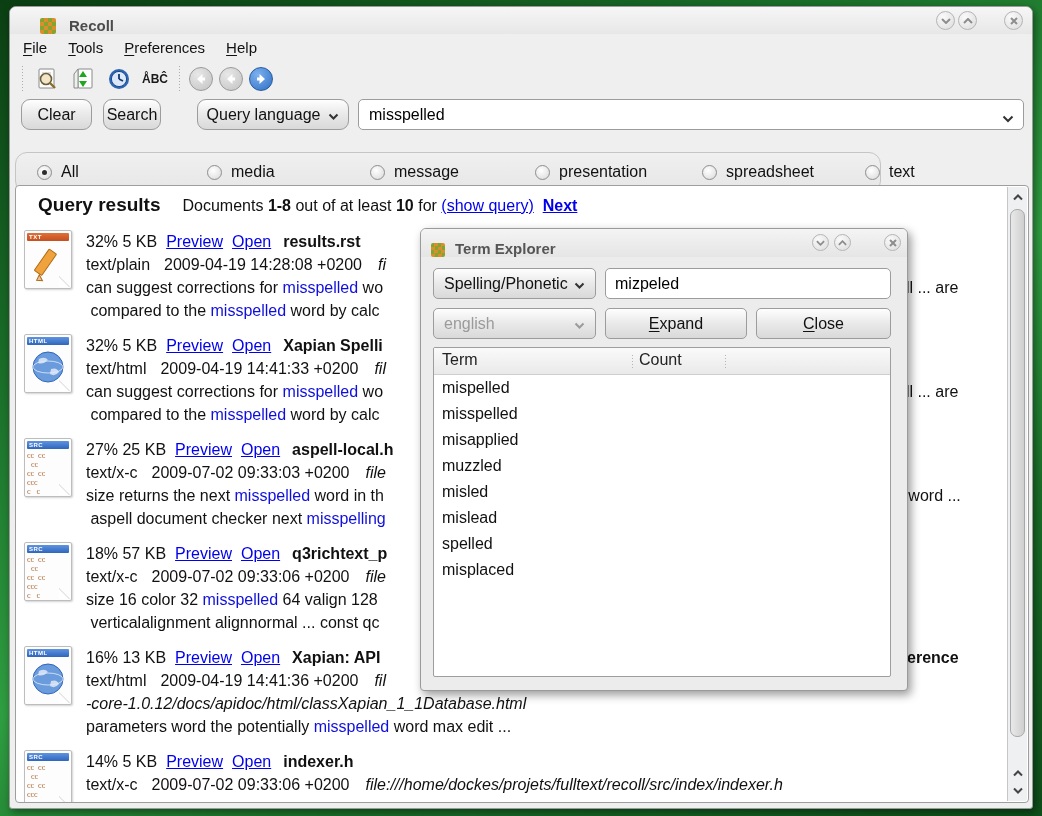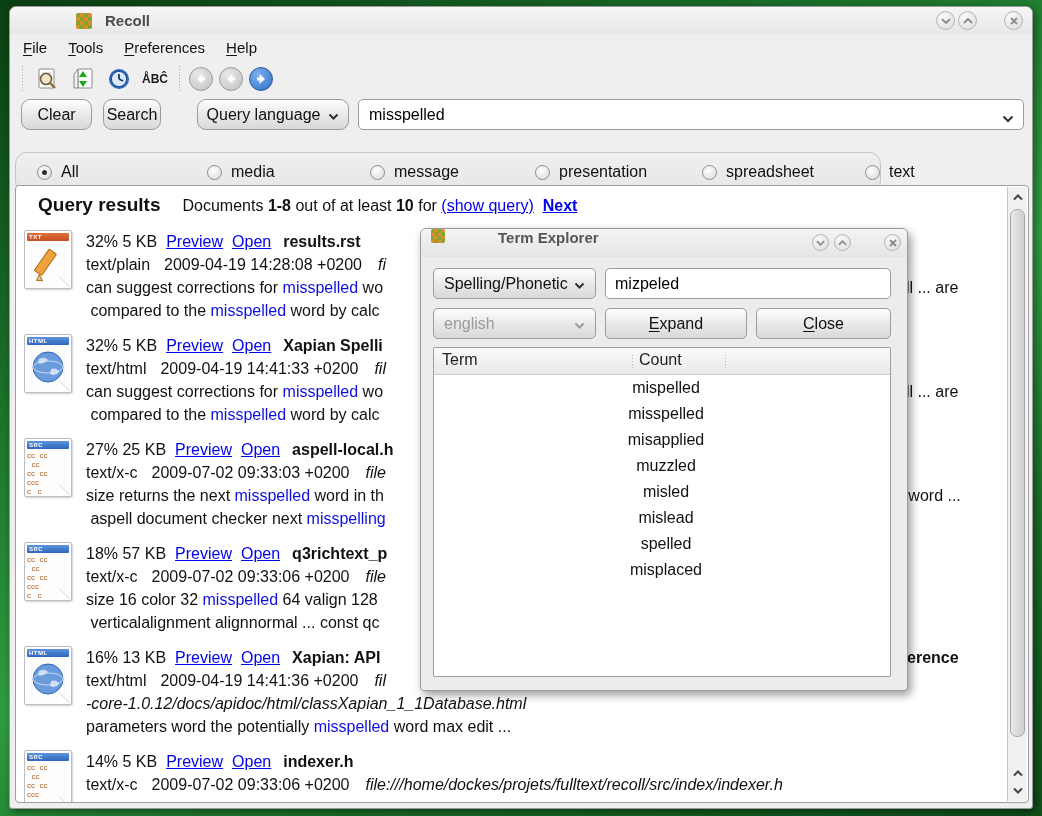--- a/index.html
+++ b/index.html
@@ -9,21 +9,21 @@
     background: linear-gradient(155deg, #0b3f13 0%, #1b702a 30%, #2f9e41 55%, #1a7029 75%, #0e4f1a 100%);
     position: relative;
   }
   
   .win {
     position:absolute; left:9px; top:6px; width:1024px; height:803px;
     background:#efefef; border:1px solid #9a9a9a; border-radius:7px 7px 3px 3px;
     box-shadow: 2px 3px 8px rgba(0,0,0,.45);
   }
   .titlebar { position:relative; height:27px; border-radius:6px 6px 0 0;
-    background:linear-gradient(#f6f6f6,#e7e7e7); display:flex; align-items:center;padding-left:36px; }
+    background:linear-gradient(#f6f6f6,#e7e7e7); display:flex; align-items:flex-end; }
   .app-logo { width:16px; height:16px; margin-left:30px;
     background:repeating-conic-gradient(#d98f2b 0% 25%, #86a32f 0% 50%); background-size:8px 8px;
     border-radius:2px; }
   .title-text { font-weight:bold; font-size:15px; color:#4c4c4c; margin-left:13px; }
   .winbtn { position:absolute; top:4px; width:19px; height:19px; border-radius:50%;
     background:radial-gradient(circle at 35% 30%, #fafafa, #dcdcdc); border:1px solid #b5b5b5;
     display:flex; align-items:center; justify-content:center; }
   .winbtn svg { stroke:#8d8d8d; stroke-width:2; fill:none; }
   
   .menubar { height:26px; display:flex; align-items:center; padding-left:13px; gap:21px;
@@ -76,21 +76,21 @@
   .rows { position:absolute; left:8px; top:44px; width:980px; }
   .row { display:flex; margin-bottom:12px; }
   .docicon { width:48px; height:59px; flex:0 0 48px; margin-right:14px; background:#fdfdfd;
     border:1px solid #bdbdbd; border-radius:2px; box-shadow:1px 1px 2px rgba(0,0,0,.18);
     position:relative; padding:2px; }
   .docbar { height:8px; border-radius:1px; color:#fff; font-size:6px; font-weight:bold;
     line-height:8px; padding-left:2px; letter-spacing:.5px; }
   .docbar.txt { background:linear-gradient(#e0703a,#c44f20); }
   .docbar.html, .docbar.src { background:linear-gradient(#5e93e0,#2f66bb); }
   .docart { position:absolute; left:2px; top:12px; right:2px; bottom:2px; overflow:hidden; }
-  .srcbody { font-size:8px; line-height:9px; color:#a9622a; white-space:pre; font-family:Liberation Sans, sans-serif; }
+  .srcbody { font-size:8px; line-height:9px; color:#a9622a; white-space:pre; font-family:Liberation Serif, serif; }
   .fold { position:absolute; right:1px; bottom:1px; width:0; height:0;
     border-left:11px solid #d2d2d2; border-top:11px solid transparent; }
   .fold::after { content:""; position:absolute; left:-11px; top:-10px; width:0; height:0;
     border-left:10px solid #fff; border-top:10px solid transparent; }
   .rlines { font-size:16px; color:#111; }
   .l { height:23px; line-height:23px; white-space:pre; position:relative; }
   .l1 > span, .l1 > a { margin-right:9px; }
   .rtitle { font-weight:bold; margin-left:3px; }
   .l2 .mime { margin-right:14px; } .l2 .date { margin-right:16px; }
   .url { font-style:italic; }
@@ -102,38 +102,38 @@
     background:#eff0f1; border-left:1px solid #c6c6c6; border-radius:0 3px 3px 0; }
   .sarrow { position:absolute; left:0; width:20px; height:16px; display:flex; align-items:center; justify-content:center; }
   .sarrow svg { stroke:#444; stroke-width:2; fill:none; }
   .sthumb { position:absolute; left:2px; top:22px; width:15px; height:528px;
     background:linear-gradient(90deg,#e9e9e9,#cfcfcf); border:1px solid #a8a8a8; border-radius:7px; }
   
   .dlg { position:absolute; left:420px; top:228px; width:488px; height:463px; z-index:10;
     background:#ececec; border:1px solid #9a9a9a; border-radius:6px 6px 4px 4px;
     box-shadow:3px 4px 10px rgba(0,0,0,.4); }
   .dlg-titlebar { position:relative; height:28px; border-radius:5px 5px 0 0;
-    background:linear-gradient(#f4f4f4,#e5e5e5); display:flex; align-items:flex-start;gap:43px; }
+    background:linear-gradient(#f4f4f4,#e5e5e5); display:flex; align-items:flex-end; }
   .dlg-logo { width:14px; height:14px; margin-left:10px;
     background:repeating-conic-gradient(#d98f2b 0% 25%, #86a32f 0% 50%); background-size:7px 7px; border-radius:2px; }
   .dlg-title { font-weight:bold; font-size:15px; color:#555; margin-left:10px; }
   .dlg .winbtn { width:17px; height:17px; top:5px; }
   .dcombo { position:absolute; height:31px; border:1px solid #9c9c9c; border-radius:5px;
     background:linear-gradient(#fefefe,#e9e9e9 50%,#d9d9d9); font-size:16px; color:#111;
     display:flex; align-items:center; padding:0 10px; }
   .dcombo .chev { margin-left:auto; }
   .dcombo.disabled { color:#9b9b9b; }
   .dinput { position:absolute; height:31px; background:#fff; border:1px solid #9c9c9c; border-radius:5px; }
   .dinput input { position:absolute; left:9px; top:1px; width:260px; height:27px; border:none; outline:none;
     font-size:16px; font-family:"Liberation Sans",sans-serif; background:transparent; }
   .dbtn { position:absolute; height:31px; border:1px solid #9c9c9c; border-radius:5px;
     background:linear-gradient(#fefefe,#e9e9e9 50%,#d9d9d9); font-size:16px; color:#111;
     display:flex; align-items:center; justify-content:center; }
   .termtable { position:absolute; left:12px; top:118px; width:458px; height:330px;
-    background:#fff; border:1px solid #9e9e9e; border-radius:2px; overflow:hidden;text-align:center; }
+    background:#fff; border:1px solid #9e9e9e; border-radius:2px; overflow:hidden; }
   .thead { position:relative; height:27px; background:linear-gradient(#fafafa,#e9e9e9);
     border-bottom:1px solid #cfcfcf; font-size:16px; color:#222; }
   .thead .c1 { position:absolute; left:8px; top:3px; }
   .thead .c2 { position:absolute; left:205px; top:3px; }
   .tsep { position:absolute; top:7px; width:1px; height:13px;
     background-image:repeating-linear-gradient(#b5b5b5 0 1px, transparent 1px 3px); }
   .trow { height:26px; line-height:26px; font-size:16px; color:#111; padding-left:8px; }
   u { text-decoration:underline; text-underline-offset:2px; }
 </style>
 </head>

